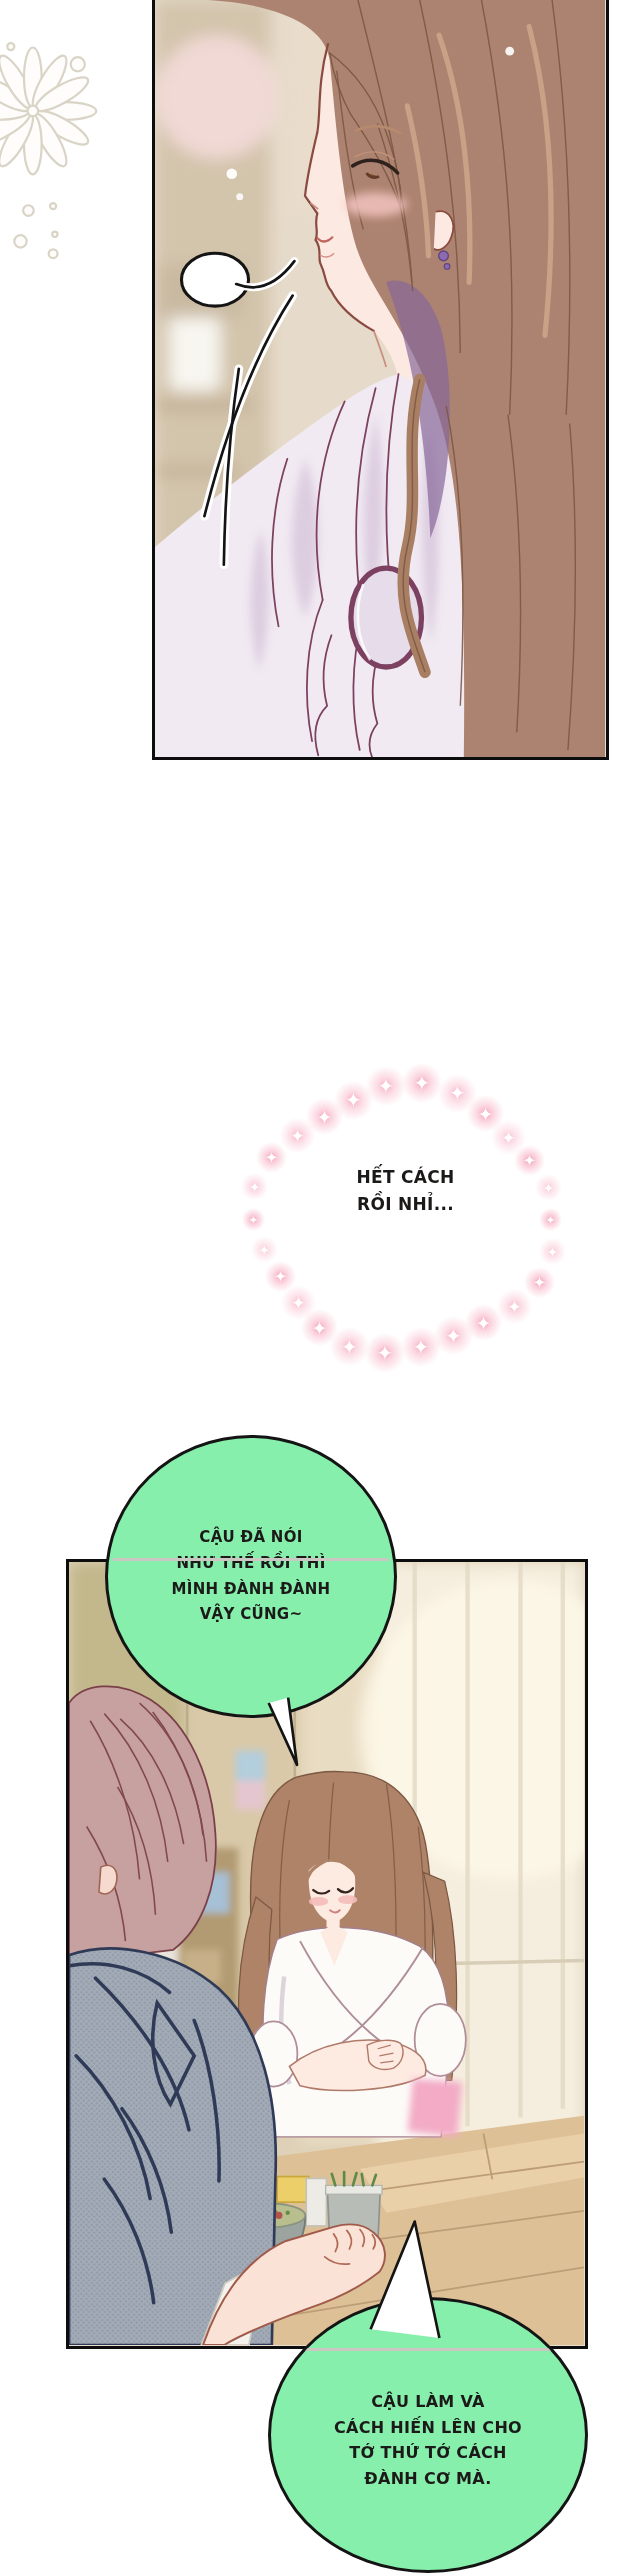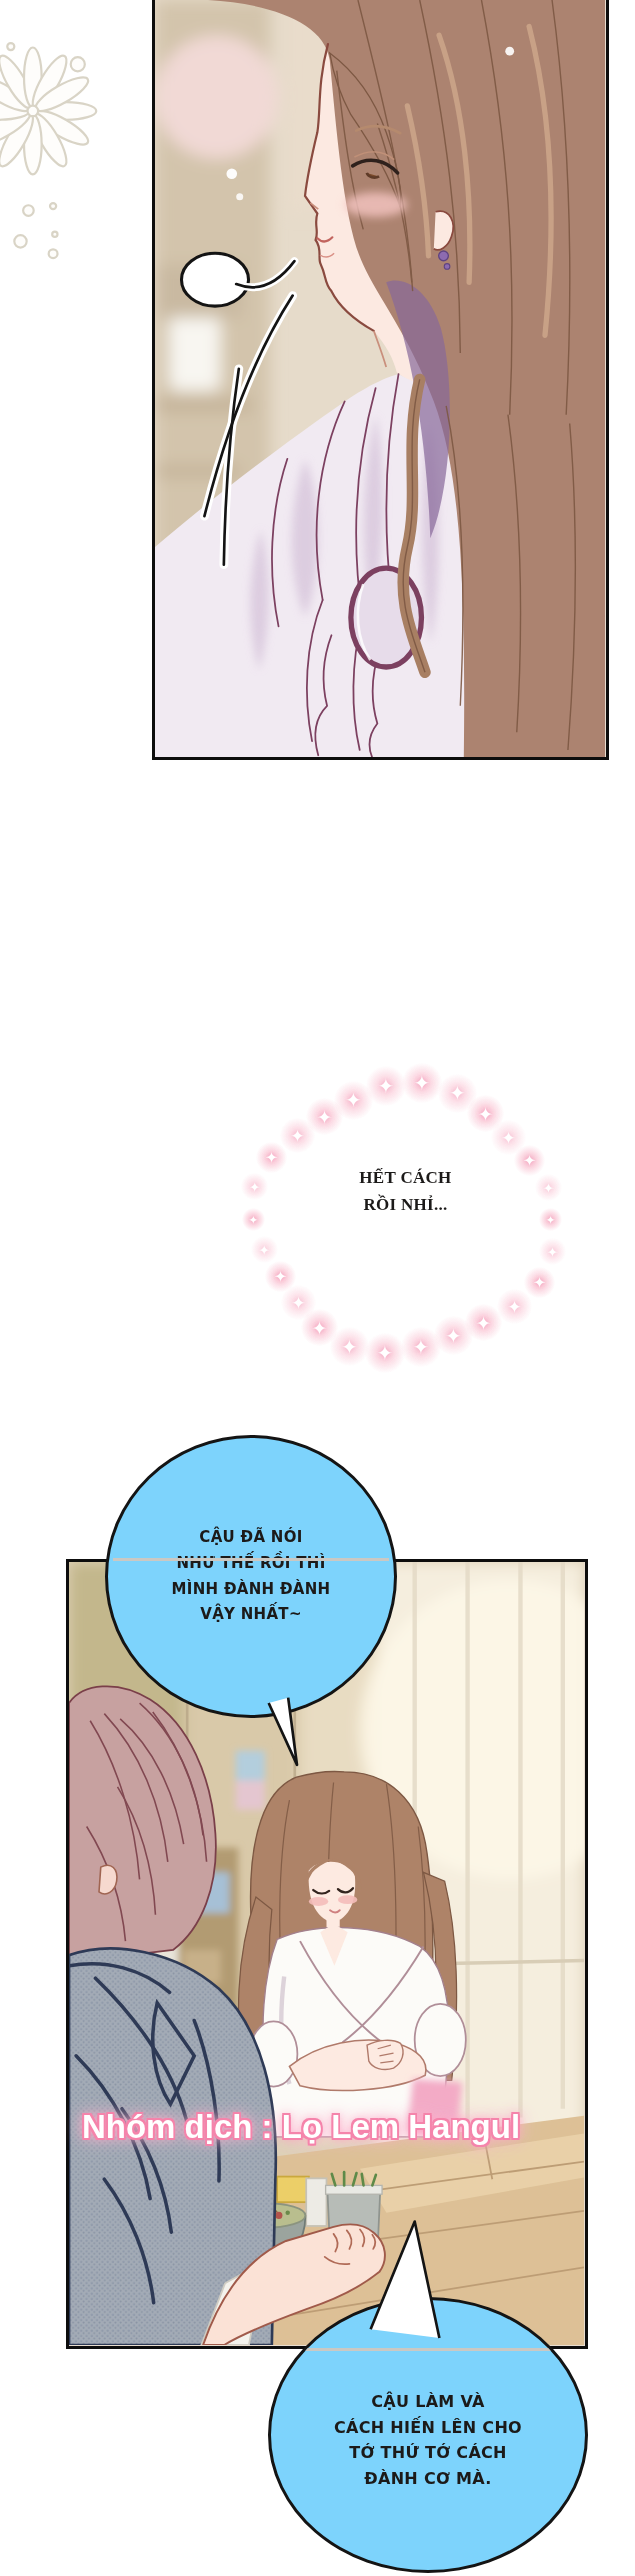--- a/index.html
+++ b/index.html
@@ -13,23 +13,23 @@
   .panel svg{display:block;}
   
   #sparkle-ring{left:247px;top:1063px;width:314px;height:314px;}
   .sparkle{position:absolute;border-radius:50%;
      background:radial-gradient(circle, rgba(247,186,203,.95) 0%, rgba(250,207,219,.55) 45%, rgba(255,255,255,0) 72%);
      display:flex;align-items:center;justify-content:center;}
   .sparkle i{font-style:normal;color:#ffffff;font-family:"DejaVu Sans",sans-serif;
      text-shadow:0 0 2.6px #f6aec6,0 0 6.2px #f3a0bd,0 0 10.6px #f8c3d5;}
   
   .btxt{color:#1c1a19;font-weight:700;text-align:center;letter-spacing:0.3px;}
-  #thought-text{left:305px;top:1164px;width:201px;font-size:17px;line-height:27px;font-family:Liberation Serif, serif;}
+  #thought-text{left:305px;top:1164px;width:201px;font-size:17px;line-height:27px;}
   
-  .bubble{position:absolute;background:#7dd3fc;border:3.1px solid #141414;border-radius:50%;
+  .bubble{position:absolute;background:#86efac;border:3.1px solid #141414;border-radius:50%;
           display:flex;align-items:center;justify-content:center;overflow:hidden;}
   #bubble-top{left:105px;top:1435px;width:286px;height:277px;}
   #bubble-top .btxt{font-size:15px;line-height:25.6px;}
   #bubble-bottom{left:268px;top:2297px;width:314px;height:270px;}
   #bubble-bottom .btxt{font-size:16px;line-height:25.6px;padding-top:10.6px;text-align:center;}
   .ghost-line{position:absolute;left:5.3px;right:5.3px;height:2.6px;background:#cbc8c3;}
   #bubble-top .ghost-line{top:120px;}
   #bubble-bottom .ghost-line{top:48px;}
   .tail{position:absolute;}
   
@@ -429,29 +429,28 @@
       <g stroke="#b06a56" stroke-width="2" fill="none" stroke-linecap="round">
         <path d="M300,762 q8,10 2,20"></path>
           <path d="M315,758 q9,10 3,21"></path>
         <path d="M330,757 q8,9 3,19"></path>
           <path d="M344,763 q6,8 1,16"></path>
         <path d="M290,788 q12,10 28,8"></path>
       </g>
     </svg>
   </div>
 
-  <div id="credit-group" class="credit">Nhóm dịch : Lọ Lem Hangul</div>
 
   <div id="bubble-top" class="bubble">
     <div class="ghost-line"></div>
     <div class="btxt">
       <div>CẬU ĐÃ NÓI</div>
       <div>NHƯ THẾ RỒI THÌ</div>
       <div>MÌNH ĐÀNH ĐÀNH</div>
-      <div>VẬY NHẤT~</div>
+      <div>VẬY CŨNG~</div>
     </div>
   </div>
   <svg class="tail" style="left:258px;top:1687px" width="55" height="85" viewBox="0 0 62 96">
     <path d="M12,18 L44,88 L34,12" fill="#ffffff" stroke="#141414" stroke-width="3" stroke-linejoin="round"></path>
   </svg>
 
   <div id="bubble-bottom" class="bubble">
     <div class="ghost-line"></div>
     <div class="btxt">
       <div>CẬU LÀM VÀ</div>

